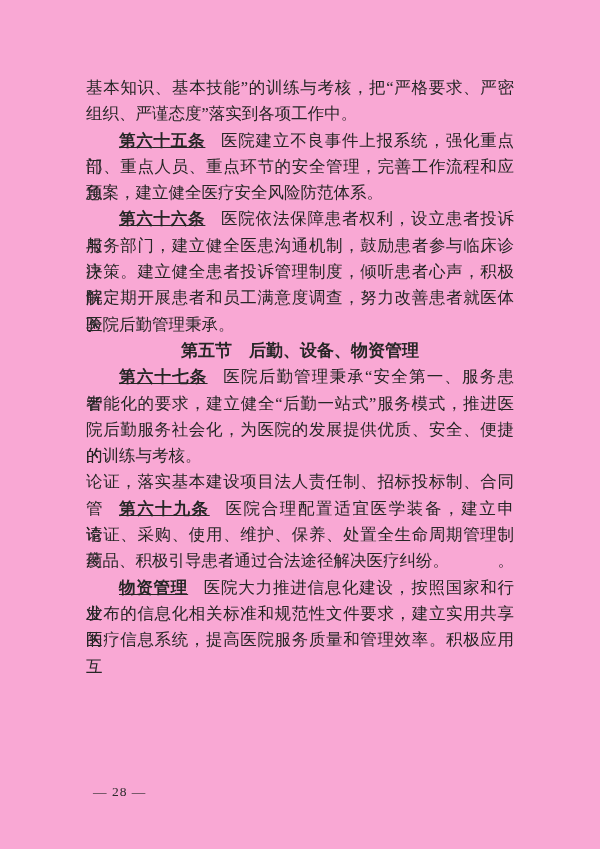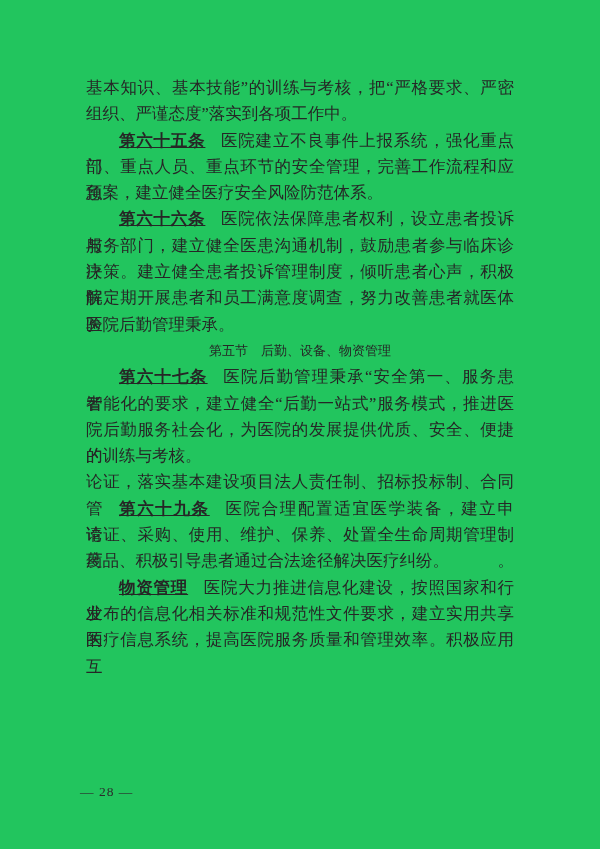--- a/index.html
+++ b/index.html
@@ -4,21 +4,21 @@
 <style>
   html, body {
     margin: 0;
     padding: 0;
     background: #ffffff;
   }
   .page {
     position: relative;
     width: 600px;
     height: 849px;
-    background: #22c55e;
+    background: #f9a8d4;
     overflow: hidden;
     font-family: "Liberation Serif", "DejaVu Serif", serif;
     color: #262626;
   }
   .content {
     position: absolute;
     left: 86px;
     top: 75px;
     width: 428px;
   }
@@ -31,33 +31,33 @@
     white-space: normal;
   }
   .line.end {
     text-align: right;
     text-align-last: left;
   }
   .line.indent {
     text-indent: 33px;
   }
   .line.heading {
-    font-weight: normal;
+    font-weight: bold;
     text-align: center;
     text-align-last: center;
-    font-size: 13px;
+    font-size: 17px;
   }
   .term {
     font-weight: bold;
     margin-right: 0.95em;
     text-decoration: underline;
   }
   .footer {
     position: absolute;
-    left: 80px;
+    left: 93px;
     top: 784px;
     font-size: 13.5px;
     letter-spacing: 1px;
     color: #2b2b2b;
   }
 </style>
 </head>
 <body>
 
 <div class="page">

